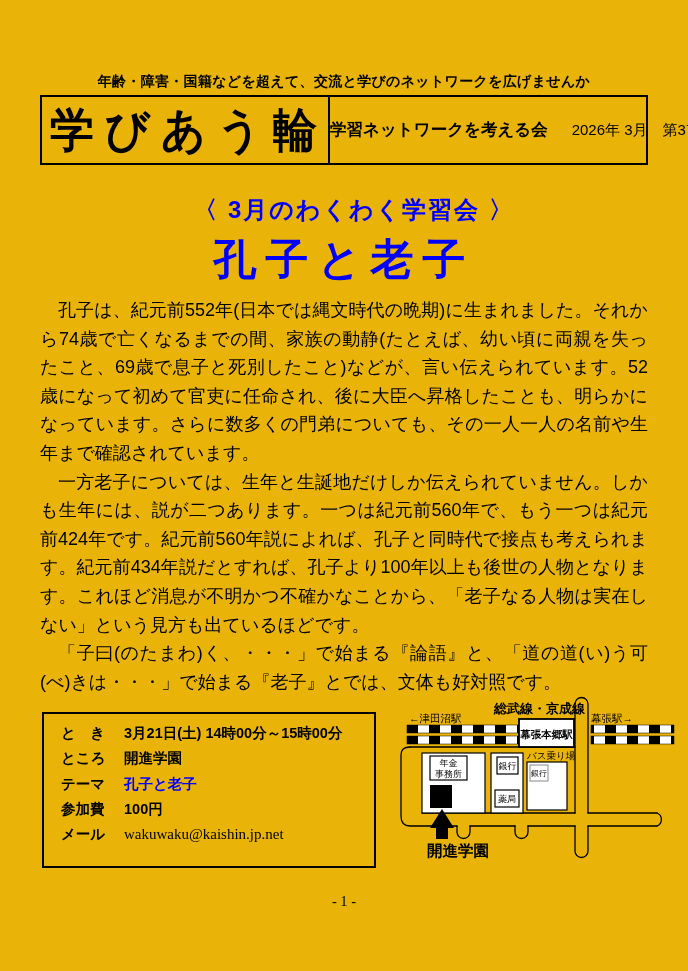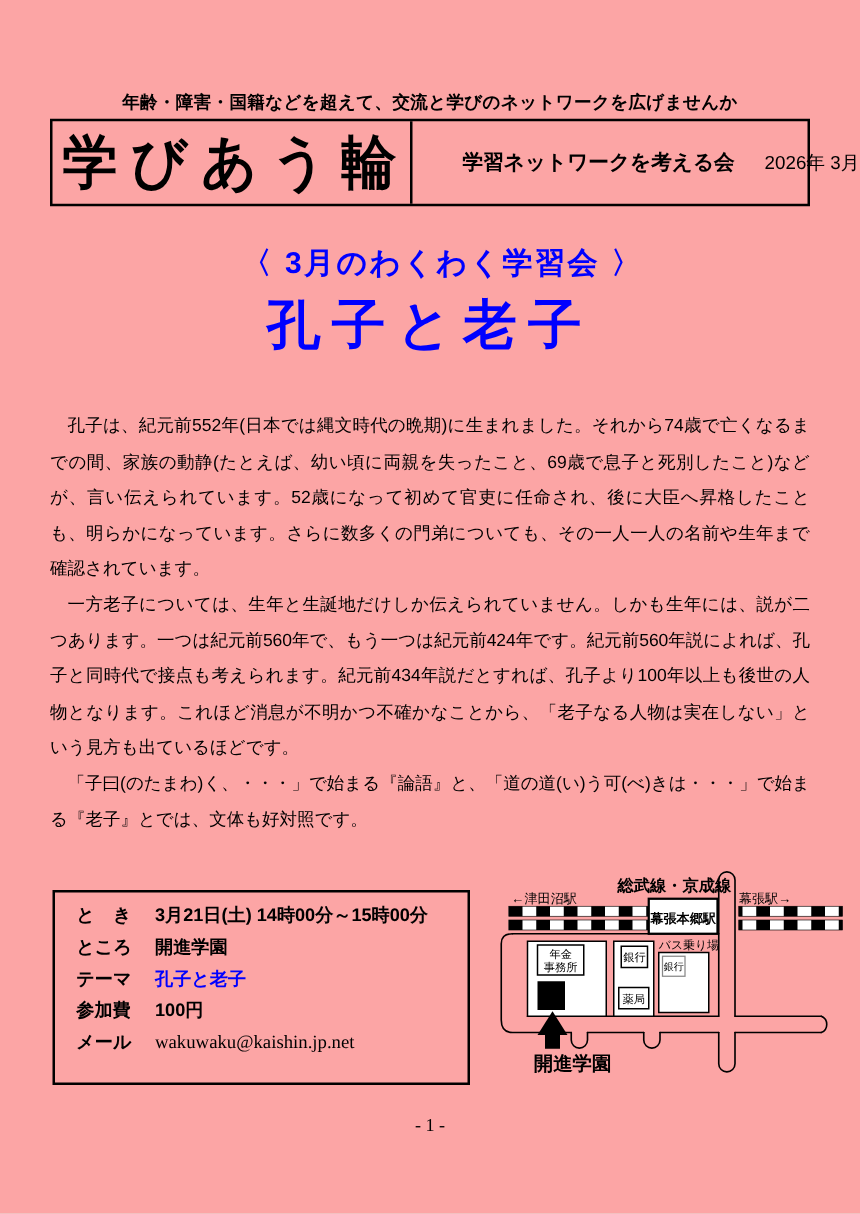--- a/index.html
+++ b/index.html
@@ -1,29 +1,29 @@
 <!DOCTYPE html>
 <html style="--accent: #0000ff;"><head>
 <meta charset="utf-8">
 <style>
   html,body { margin:0; padding:0; background:#e8e8e8; }
   .page {
     position:relative; width:688px; height:971px; margin:0 auto;
-    background:#fca5a5; color:#000;
+    background:#eab308; color:#000;
     font-family:"Liberation Sans","DejaVu Sans",sans-serif;
     overflow:hidden;
   }
   .tagline {
     position:absolute; top:73px; left:40px; width:608px;
     text-align:center; font-size:14px; font-weight:600; letter-spacing:.3px;
     white-space:nowrap;
   }
   .masthead {
     position:absolute; top:95px; left:40px; width:608px; height:70px;
-    border:2.5px solid #000; box-sizing:border-box; display:flex;gap:40px;
+    border:2.5px solid #000; box-sizing:border-box; display:flex;
   }
   .mast-left {
     width:56.5%; display:flex; align-items:center; justify-content:center;
     border-right:2px solid #000; box-sizing:border-box;
   }
   .mast-title {
     font-family:"DejaVu Serif","Liberation Serif",serif;
     font-size:44px; font-weight:bold; letter-spacing:11px; white-space:nowrap;
     transform:scaleY(1.06); text-indent:8px;
   }
@@ -33,22 +33,22 @@
   }
   .mast-org { font-size:16.5px; font-weight:bold; white-space:nowrap; }
   .mast-issue { font-size:15px; font-weight:400; white-space:nowrap;margin-left:21px; }
   .headline {
     position:absolute; top:194px; left:0; width:100%;
     text-align:center; color:var(--accent,#0000ff);
   }
   .headline-session { font-size:24px; font-weight:bold; letter-spacing:2px;padding-left:20px; }
   .headline-title { font-size:43px; font-weight:bold; letter-spacing:9px; margin-top:5px; }
   .body-text {
-    position:absolute; top:326px; left:40px; width:608px;
-    font-size:14px; line-height:28.6px; text-align:justify; font-weight:500;
+    position:absolute; top:296px; left:40px; width:608px;
+    font-size:18px; line-height:28.6px; text-align:justify; font-weight:500;
   }
   .body-text p { margin:0; text-indent:1em; }
   .info-box {
     position:absolute; top:712px; left:42px; width:334px; height:156px;
     border:2.5px solid #000; box-sizing:border-box;
     padding:7px 0 0 17px;
   }
   .info-row { display:flex; line-height:25.3px; font-size:14.5px; font-weight:bold; }
   .info-label { width:63px; white-space:pre; }
   .info-value { white-space:nowrap;text-align:right; }

